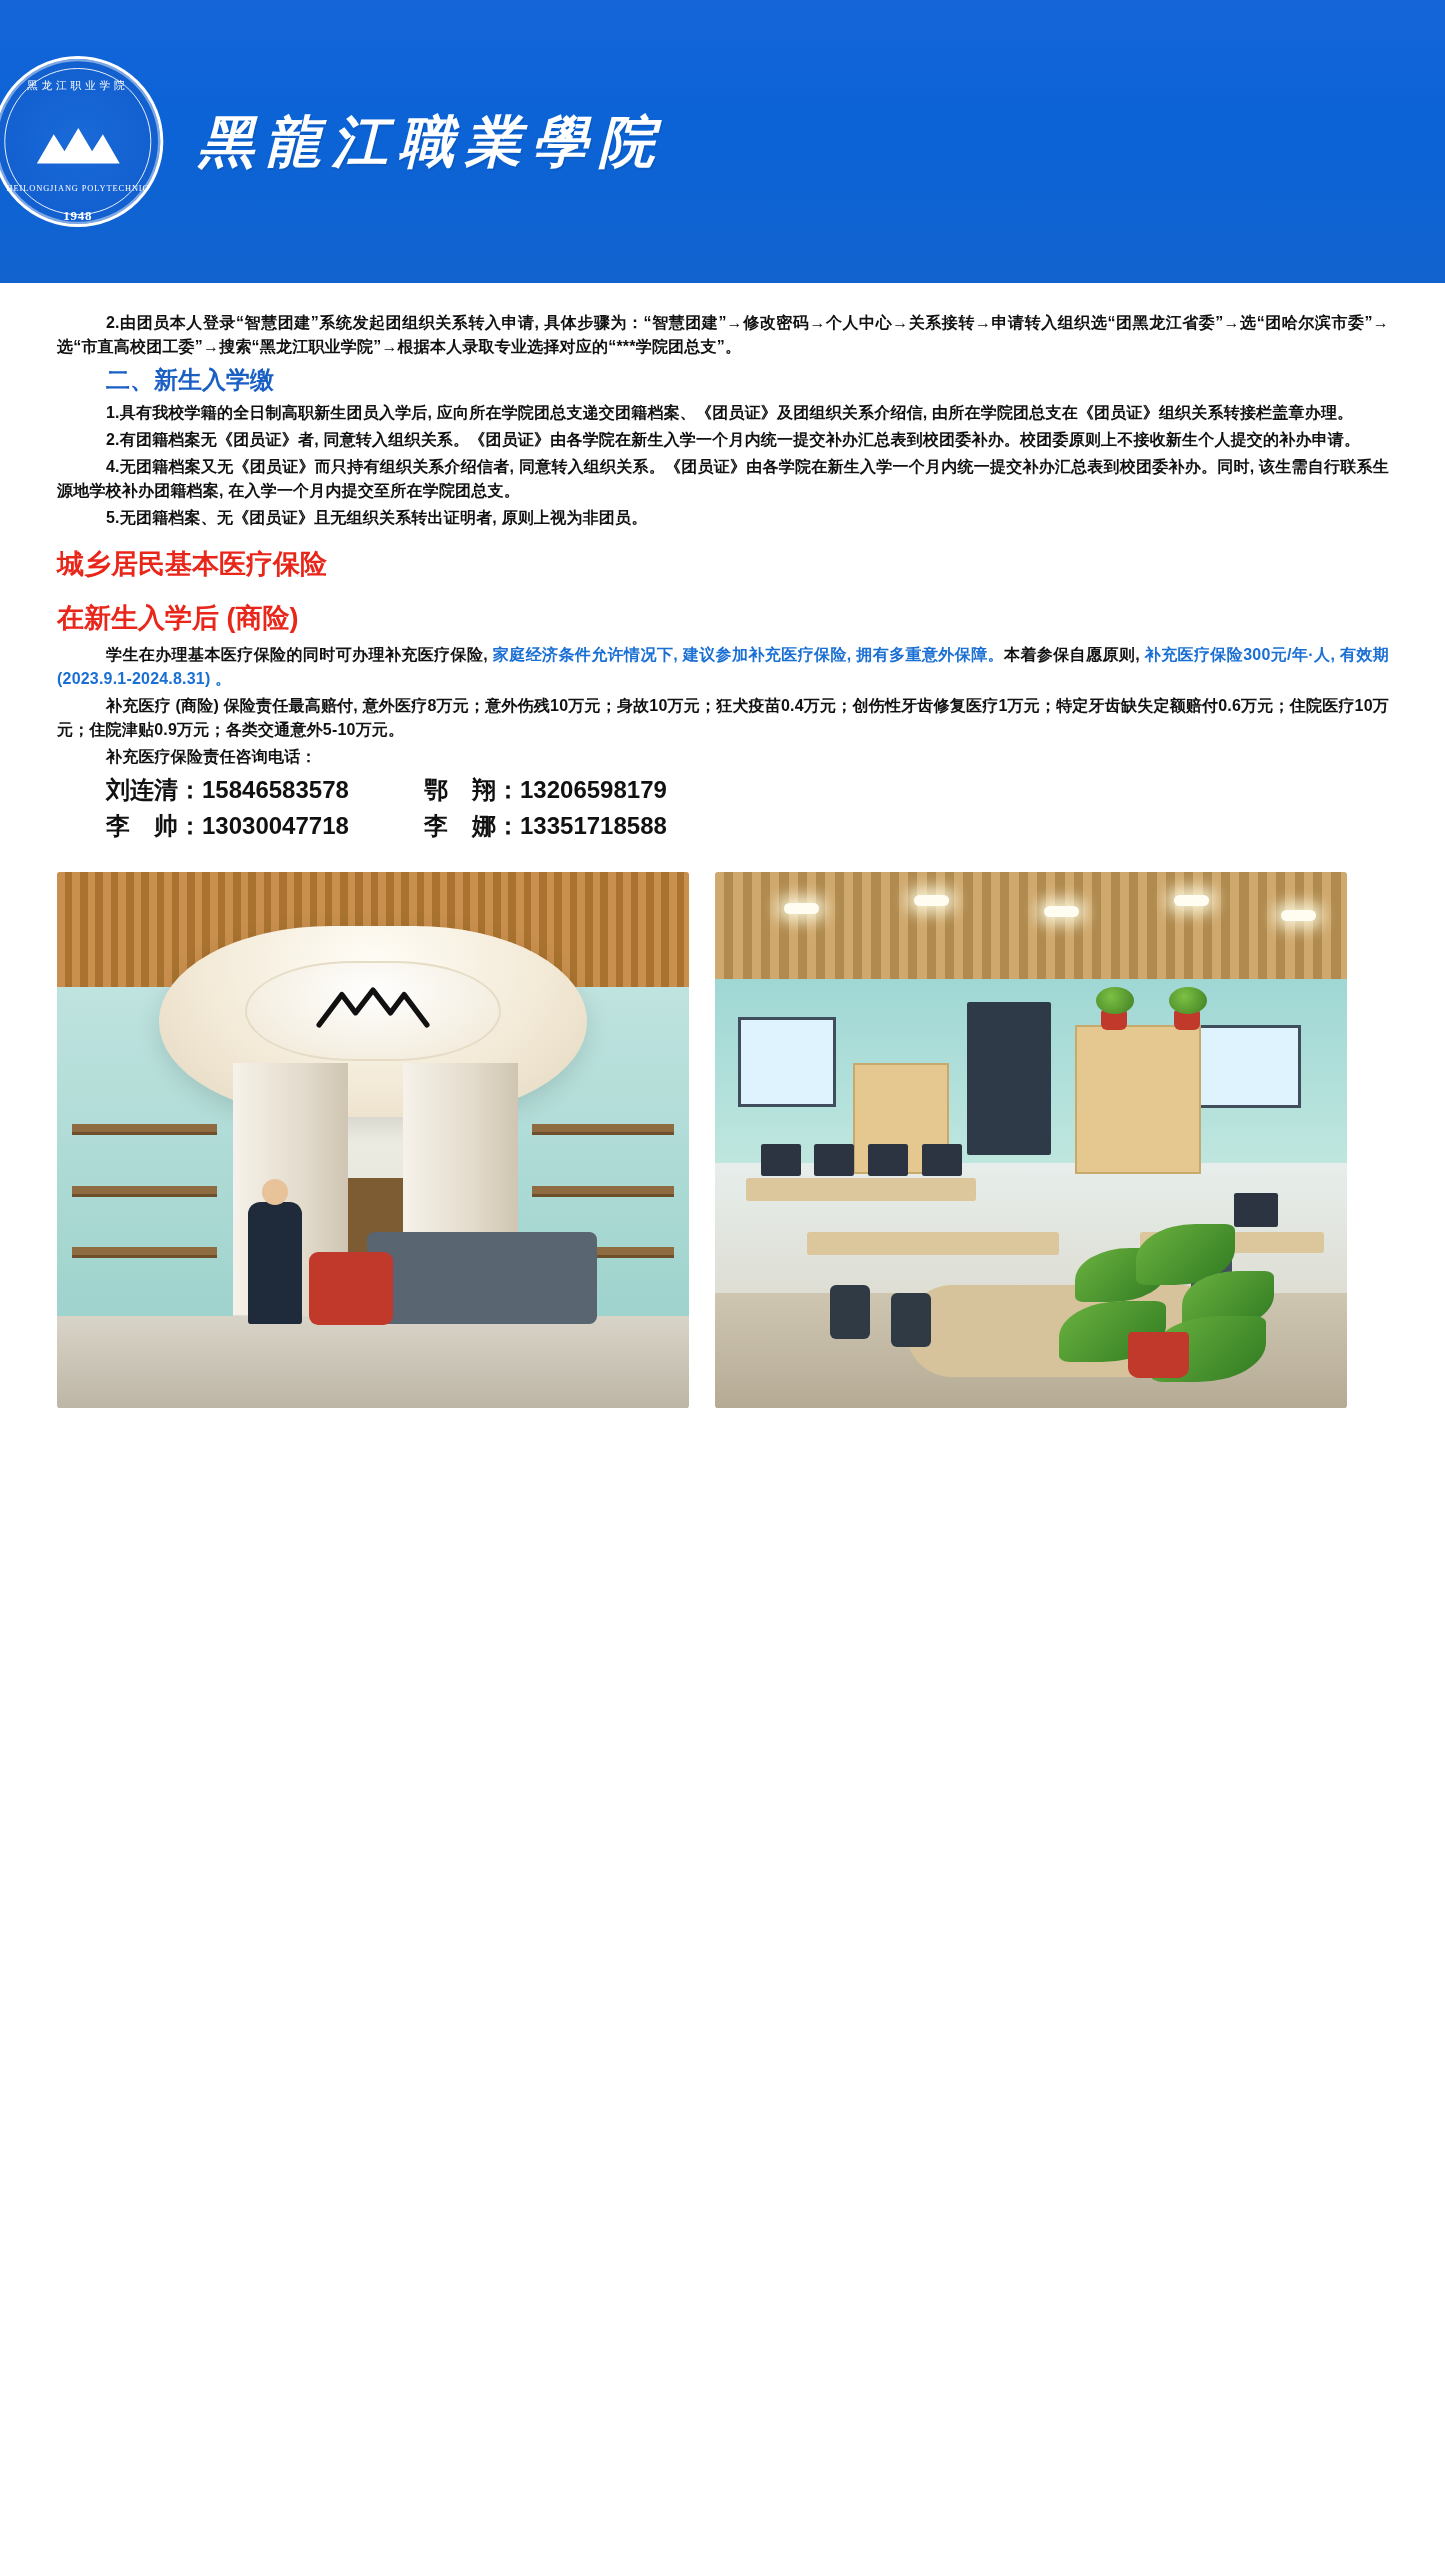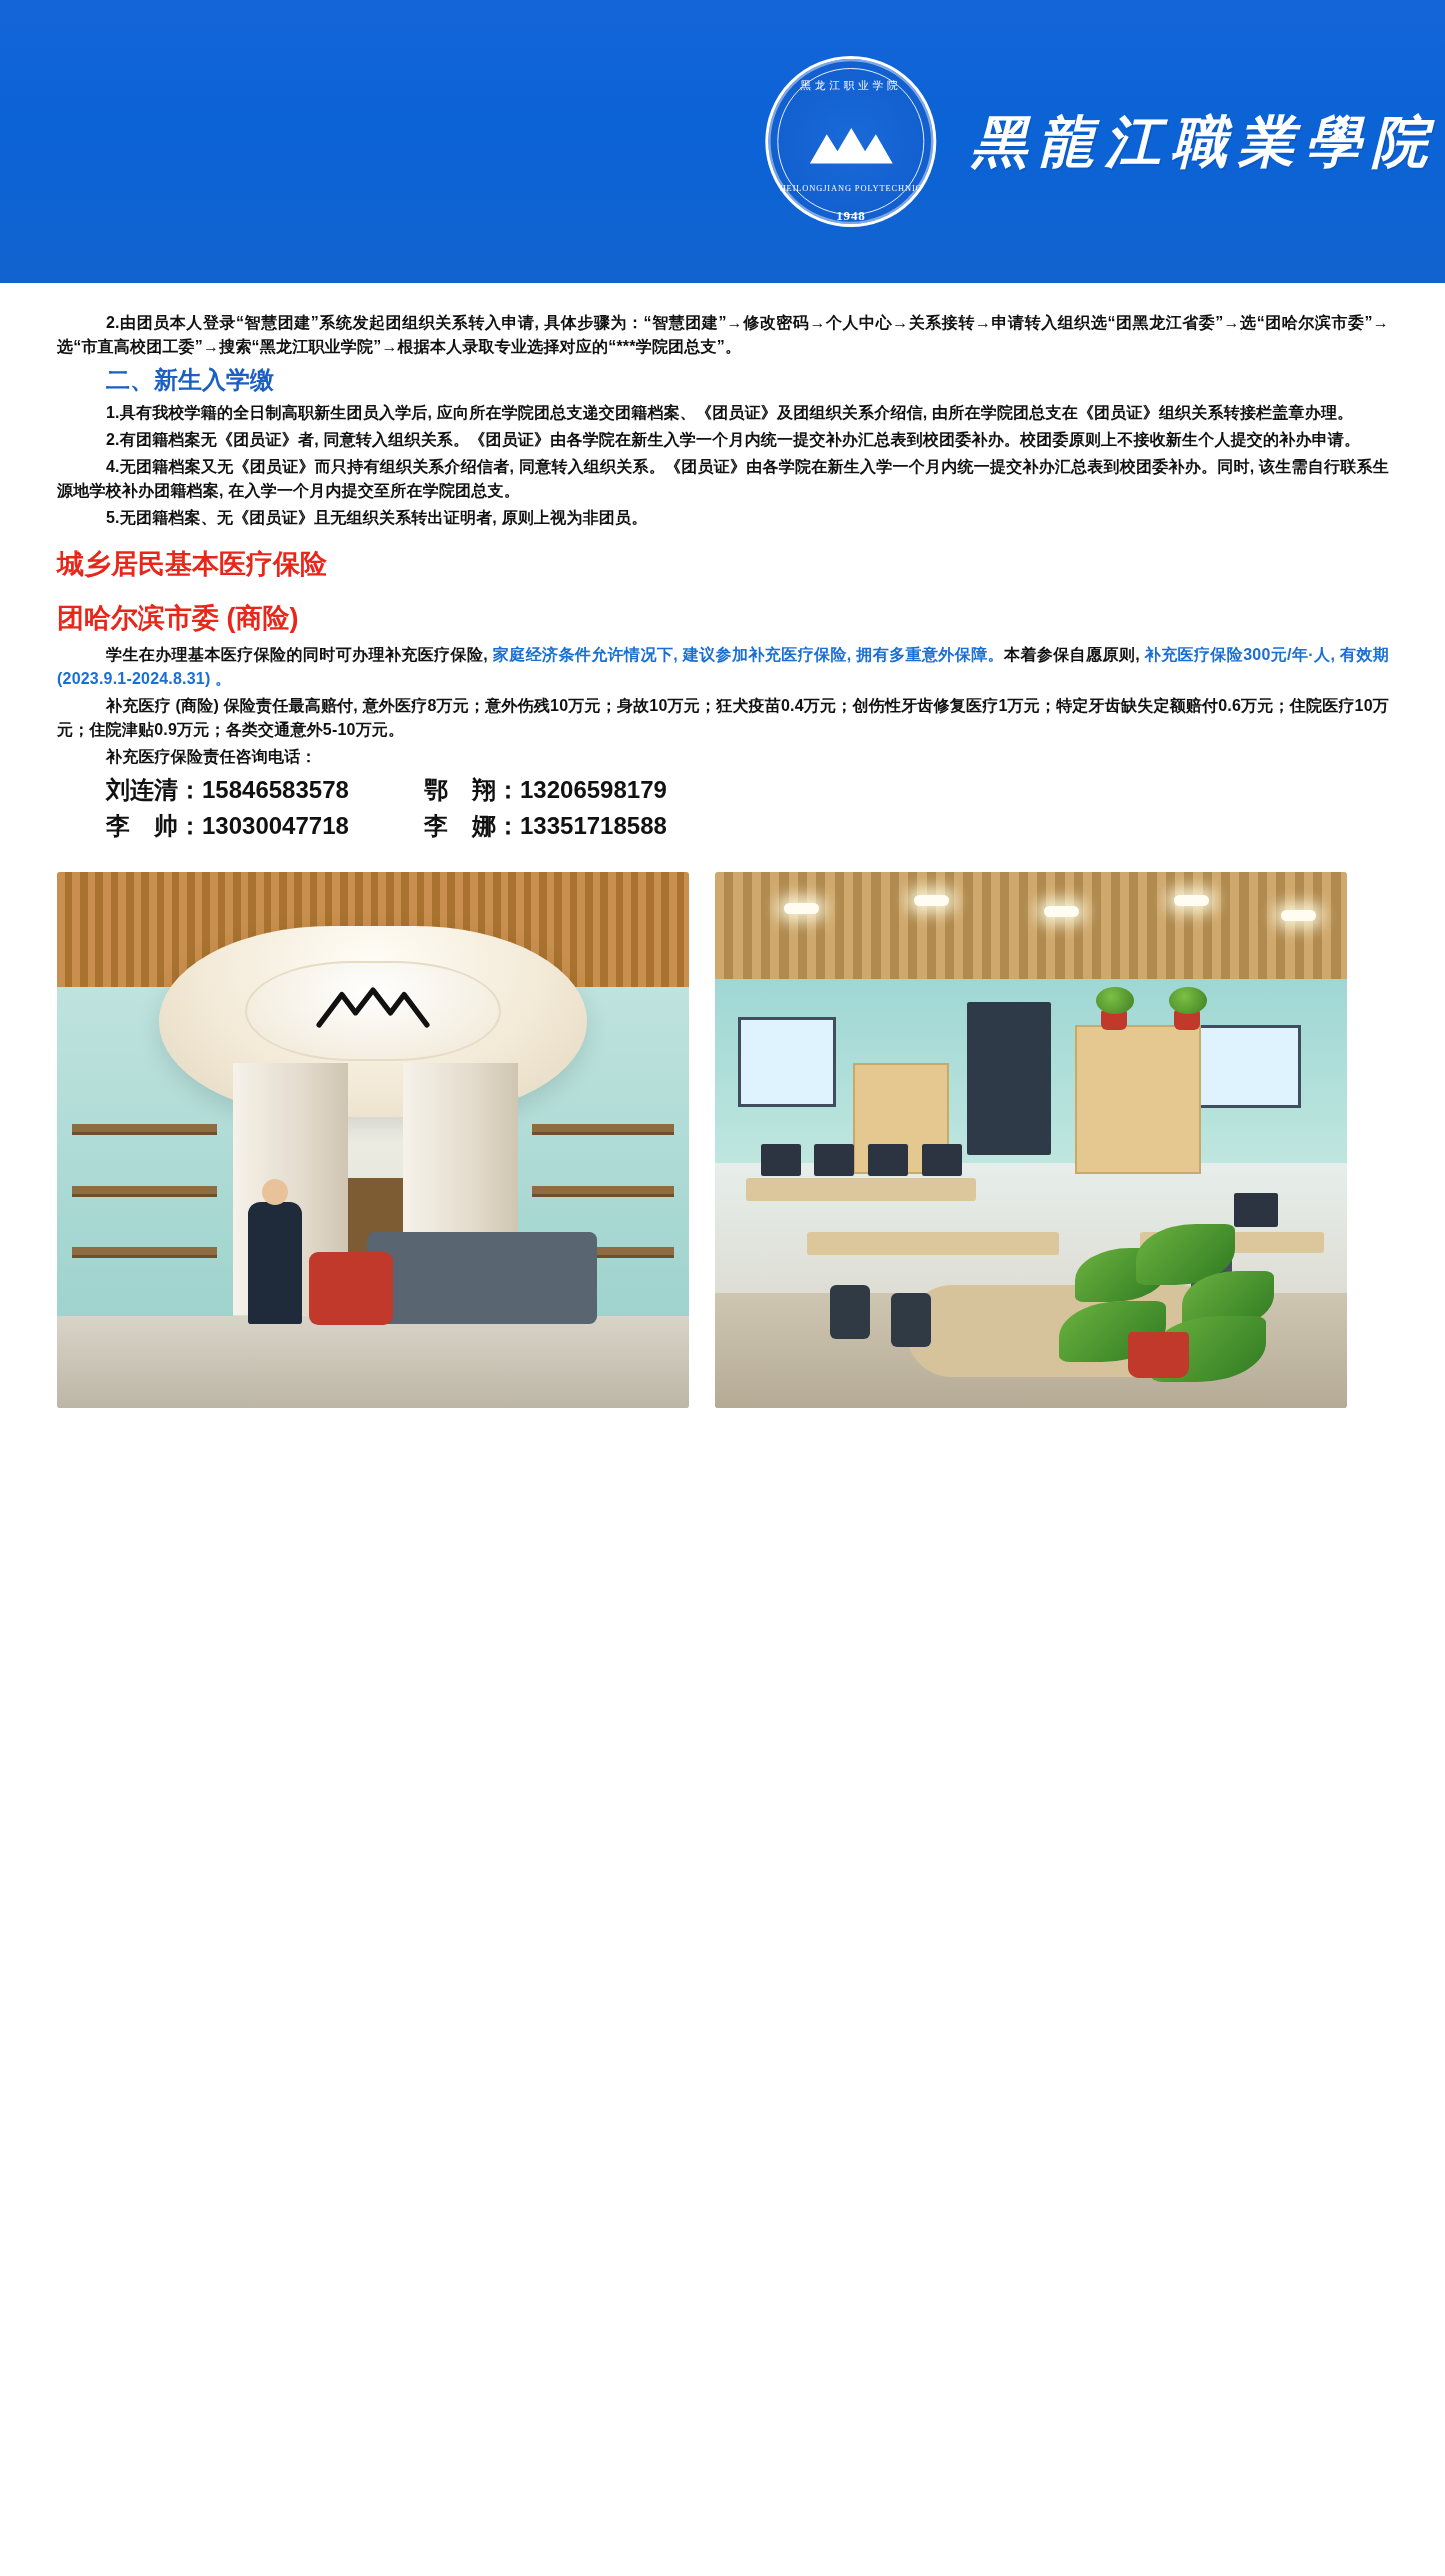--- a/index.html
+++ b/index.html
@@ -15,21 +15,21 @@
   }
 
   
   .header {
     width: 1446px;
     height: 283px;
     background: linear-gradient(180deg, #1565d8 0%, #0b63d6 45%, #1263cf 100%);
     position: relative;
     display: flex;
     align-items: center;
-    justify-content: flex-end;
+    justify-content: flex-start;
     overflow: hidden;
   }
   .header-inner {
     display: flex;
     align-items: center;
     gap: 35px;
     transform: translateX(-7.7px);
   }
   .logo {
     width: 165px;
@@ -320,21 +320,21 @@
   <div class="sub-heading">二、新生入学缴</div>
 
   <p class="para indent">1.具有我校学籍的全日制高职新生团员入学后, 应向所在学院团总支递交团籍档案、《团员证》及团组织关系介绍信, 由所在学院团总支在《团员证》组织关系转接栏盖章办理。</p>
   <p class="para indent">2.有团籍档案无《团员证》者, 同意转入组织关系。《团员证》由各学院在新生入学一个月内统一提交补办汇总表到校团委补办。校团委原则上不接收新生个人提交的补办申请。</p>
   <p class="para indent">4.无团籍档案又无《团员证》而只持有组织关系介绍信者, 同意转入组织关系。《团员证》由各学院在新生入学一个月内统一提交补办汇总表到校团委补办。同时, 该生需自行联系生源地学校补办团籍档案, 在入学一个月内提交至所在学院团总支。</p>
   <p class="para indent">5.无团籍档案、无《团员证》且无组织关系转出证明者, 原则上视为非团员。</p>
 
   <div class="section-title">城乡居民基本医疗保险</div>
 
 
-  <div class="section-title">团哈尔滨市委 (商险)</div>
+  <div class="section-title">在新生入学后 (商险)</div>
 
   <p class="para indent"><span>学生在办理基本医疗保险的同时可办理补充医疗保险, </span><span class="blue">家庭经济条件允许情况下, 建议参加补充医疗保险, 拥有多重意外保障。</span><span>本着参保自愿原则, </span><span class="blue">补充医疗保险300元/年·人, 有效期 (2023.9.1-2024.8.31) 。</span></p>
 
   <p class="para indent">补充医疗 (商险) 保险责任最高赔付, 意外医疗8万元；意外伤残10万元；身故10万元；狂犬疫苗0.4万元；创伤性牙齿修复医疗1万元；特定牙齿缺失定额赔付0.6万元；住院医疗10万元；住院津贴0.9万元；各类交通意外5-10万元。</p>
 
   <p class="para indent">补充医疗保险责任咨询电话：</p>
 
   <div class="phones">
     <div class="phone-row">
       <span class="phone-cell"><span>刘连清</span>：<span>15846583578</span></span>

